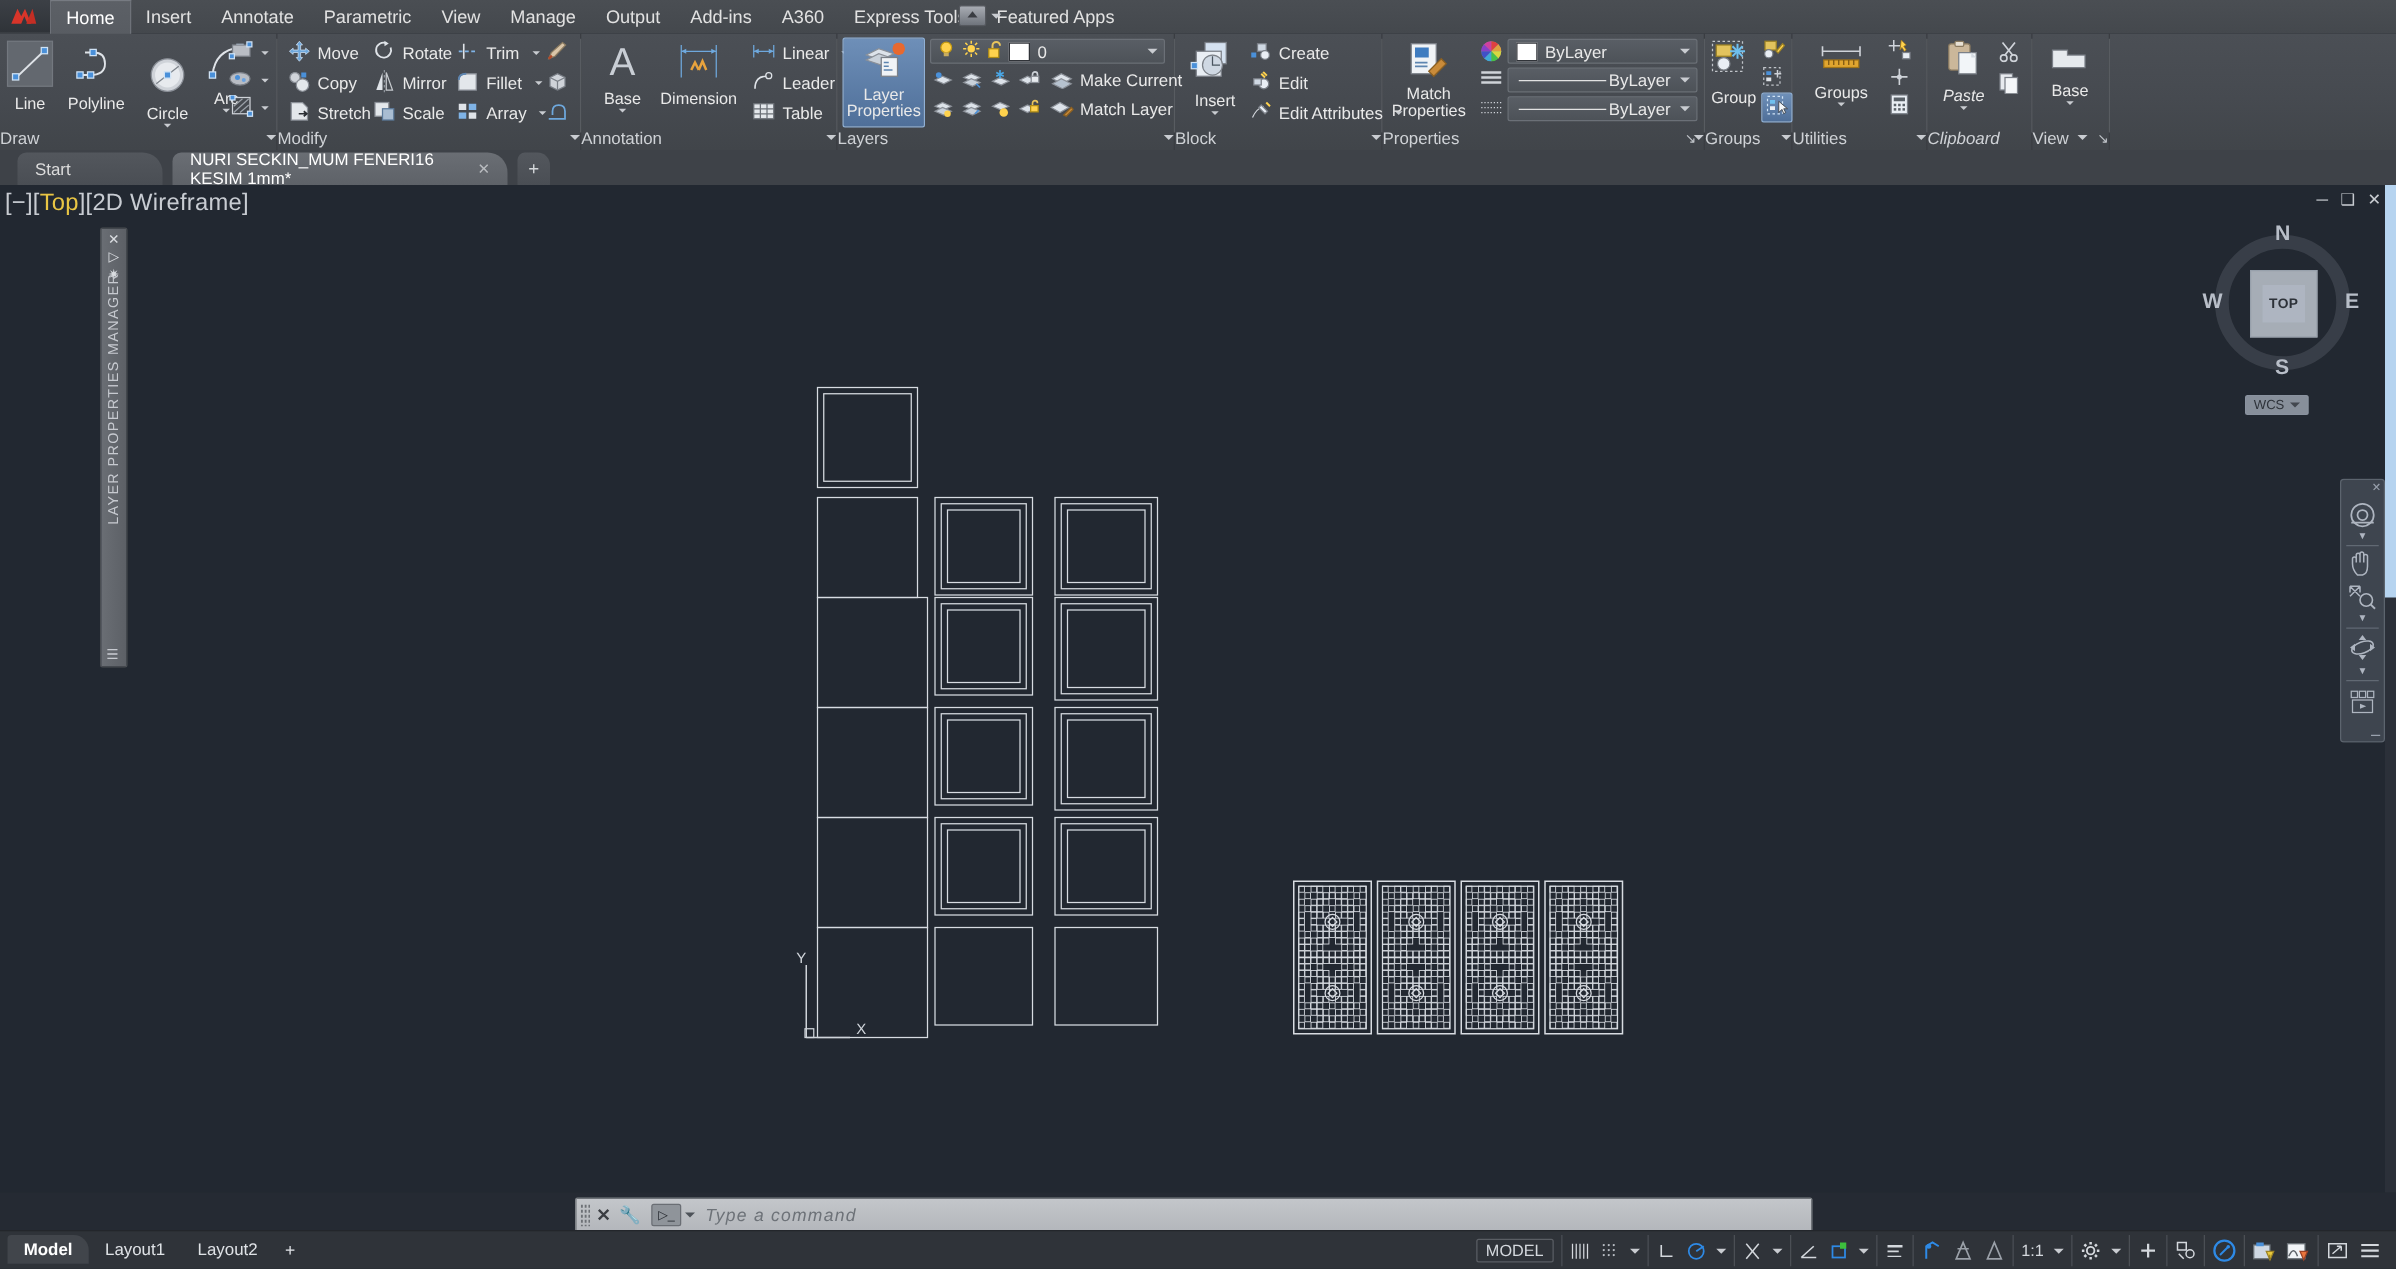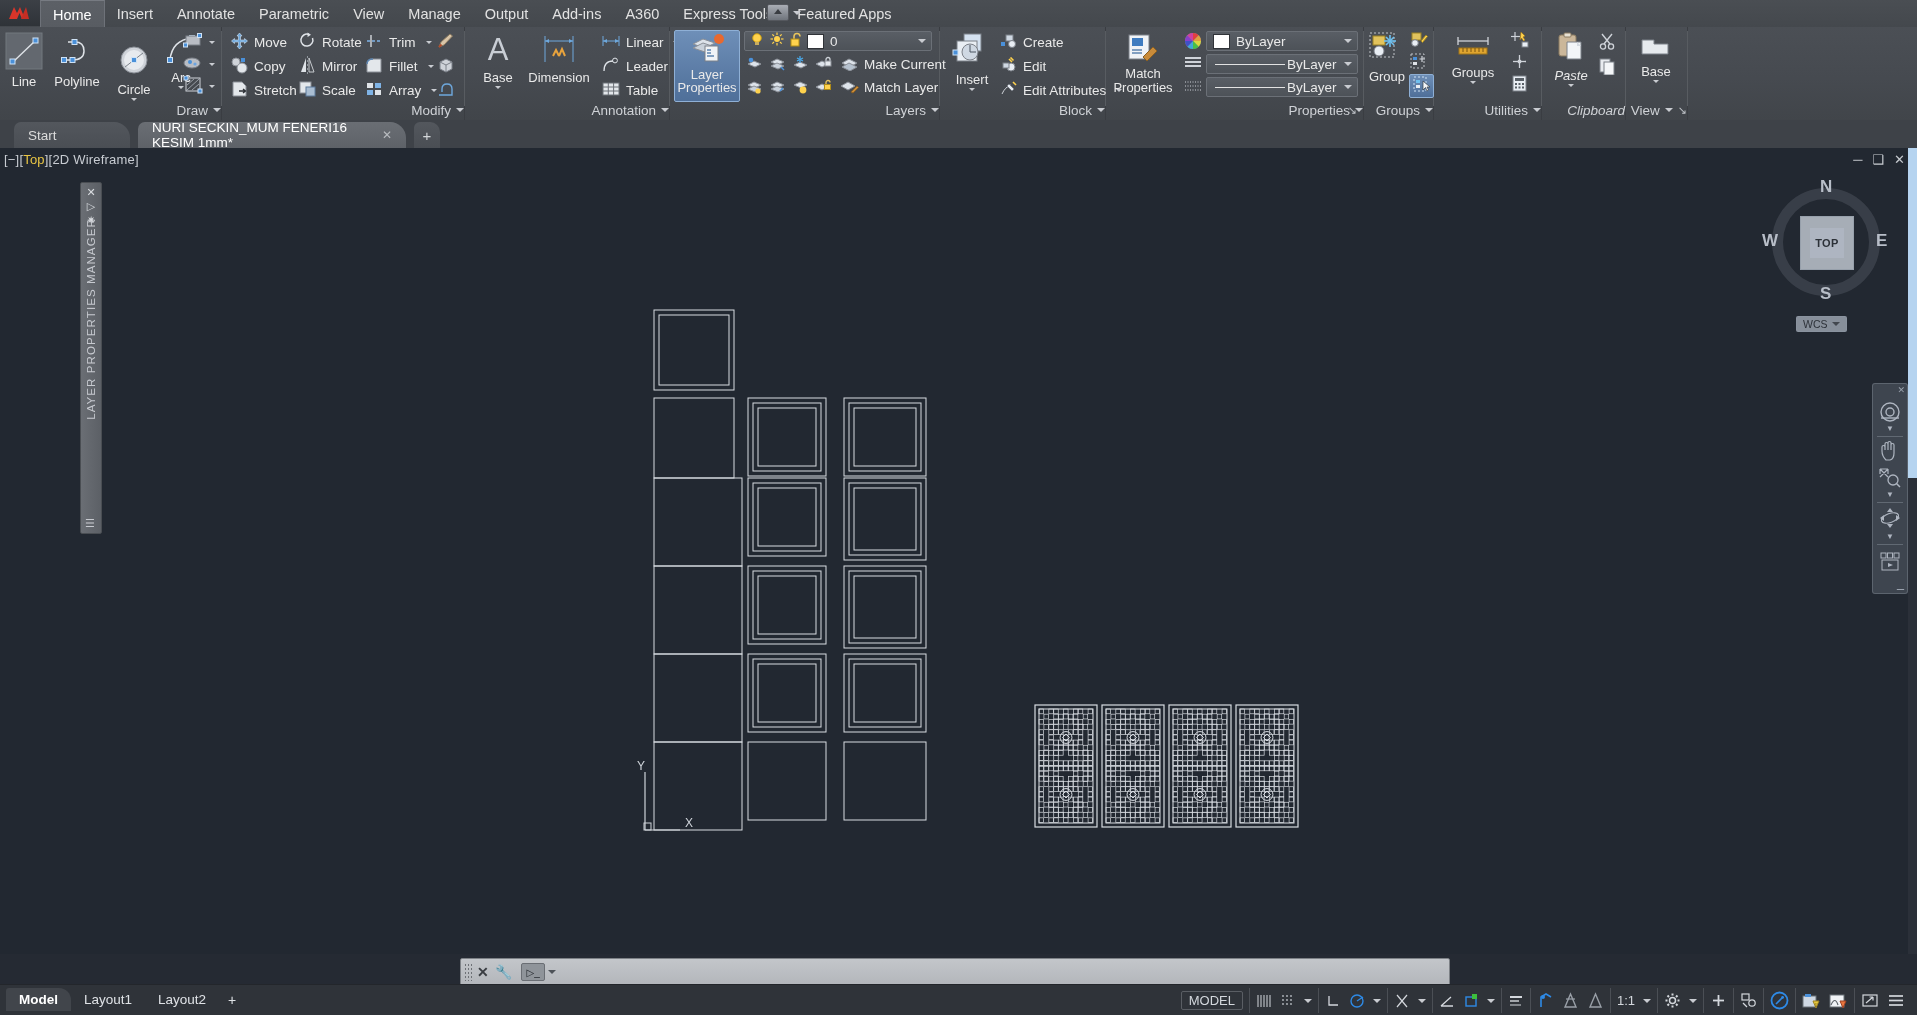--- a/index.html
+++ b/index.html
@@ -57,21 +57,21 @@
   .ribbon{
     position:absolute;left:0;top:27px;width:1917px;height:93px;
     background:linear-gradient(to bottom,#4b4f55 0%,#464a50 55%,#41454a 100%);
     border-bottom:1px solid #2b2e32;
   }
   .panel{position:absolute;top:0;height:93px;border-right:1px solid #3a3d42;box-sizing:border-box;}
   .panel:before{content:"";position:absolute;right:-1px;top:4px;bottom:14px;width:1px;background:#585c61;}
   .panel-title{
     position:absolute;bottom:2px;left:0;width:100%;height:16px;
     text-align:center;font-size:13.5px;color:#cfd2d6;
-    display:flex;align-items:center;justify-content:flex-end;gap:5px;
+    display:flex;align-items:center;justify-content:space-between;gap:5px;
   }
   .panel-body{position:absolute;left:0;top:1px;right:0;bottom:18px;}
 
   .bigbtn{
     position:absolute;width:44px;text-align:center;cursor:default;
     display:flex;flex-direction:column;align-items:center;
   }
   .bigbtn .lbl{font-size:13px;color:#e9e9e9;margin-top:1px;white-space:nowrap;}
   .smallitem{
     position:absolute;display:flex;align-items:center;gap:5px;height:19px;cursor:default;font-size:13.5px;color:#e9e9e9;white-space:nowrap;
@@ -111,21 +111,21 @@
   .ftab.inactive{background:linear-gradient(to bottom,#53575d,#4a4e54);}
   .ftab.active{background:linear-gradient(to bottom,#6a6e74,#5e6268);color:#fff;}
   .ftab .x{margin-left:12px;color:#b9bcc0;font-size:12px;}
   .ftab.plus{width:26px;padding:0;justify-content:center;background:linear-gradient(to bottom,#53575d,#4a4e54);color:#d4d7da;font-size:15px;border-radius:6px 10px 0 0;}
 
   
   .canvas{
     position:absolute;left:0;top:148px;width:1917px;height:806px;
     background:#222831;overflow:hidden;
   }
-  .vplabel{position:absolute;left:4px;top:4px;font-size:13px;color:#c8ccd2;letter-spacing:.2px;}
+  .vplabel{position:absolute;left:4px;top:4px;font-size:19px;color:#c8ccd2;letter-spacing:.2px;}
   .vplabel .top{color:#e8c544;}
 
   
   .lpm{
     position:absolute;left:80px;top:182px;width:20px;height:350px;
     background:linear-gradient(to right,#6a6e74,#5c6066);
     border:1px solid #4a4e53;border-radius:2px;
   }
   .lpm .btns{position:absolute;left:0;top:2px;width:100%;text-align:center;color:#d9dce0;font-size:11px;line-height:14px;}
   .lpm .vtitle{
@@ -1785,20 +1785,21 @@
   <div class="vscroll">
     <div class="thumb"></div>
   </div>
 
   <div class="cmdwrap">
     <span class="cmdgrip"></span>
     <span class="cmdclose">✕</span>
     <span class="cmdwrench">🔧</span>
     <span class="cmdprompt">▷_</span>
     <span class="caret" style="border-top-color:#4d5258;"></span>
+    <span class="cmdinput">Type a command</span>
   </div>
 
   <div class="bottombar">
     <div class="ltabs">
       <div class="ltab active">Model</div>
       <div class="ltab">Layout1</div>
       <div class="ltab">Layout2</div>
       <div class="ltab plus">+</div>
     </div>
 

